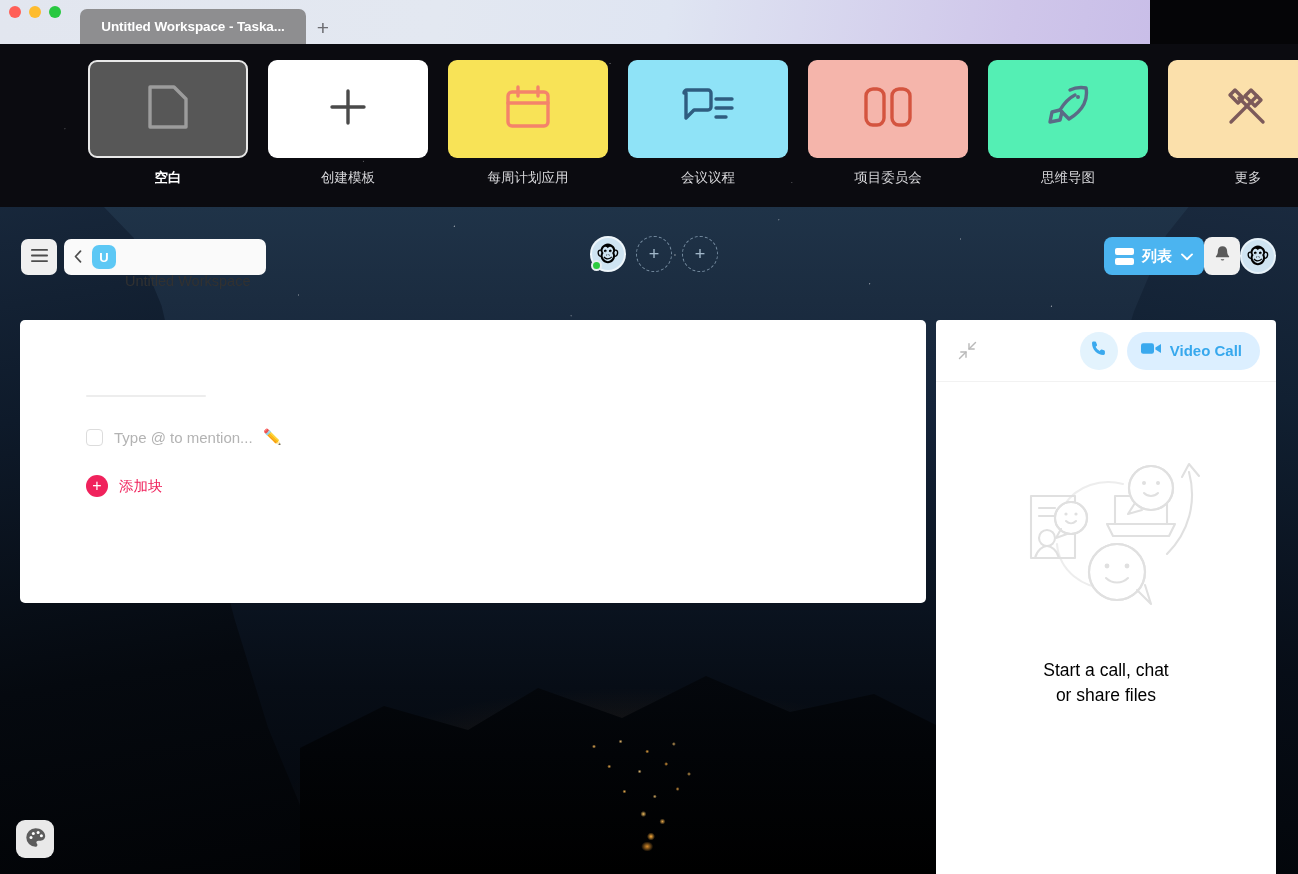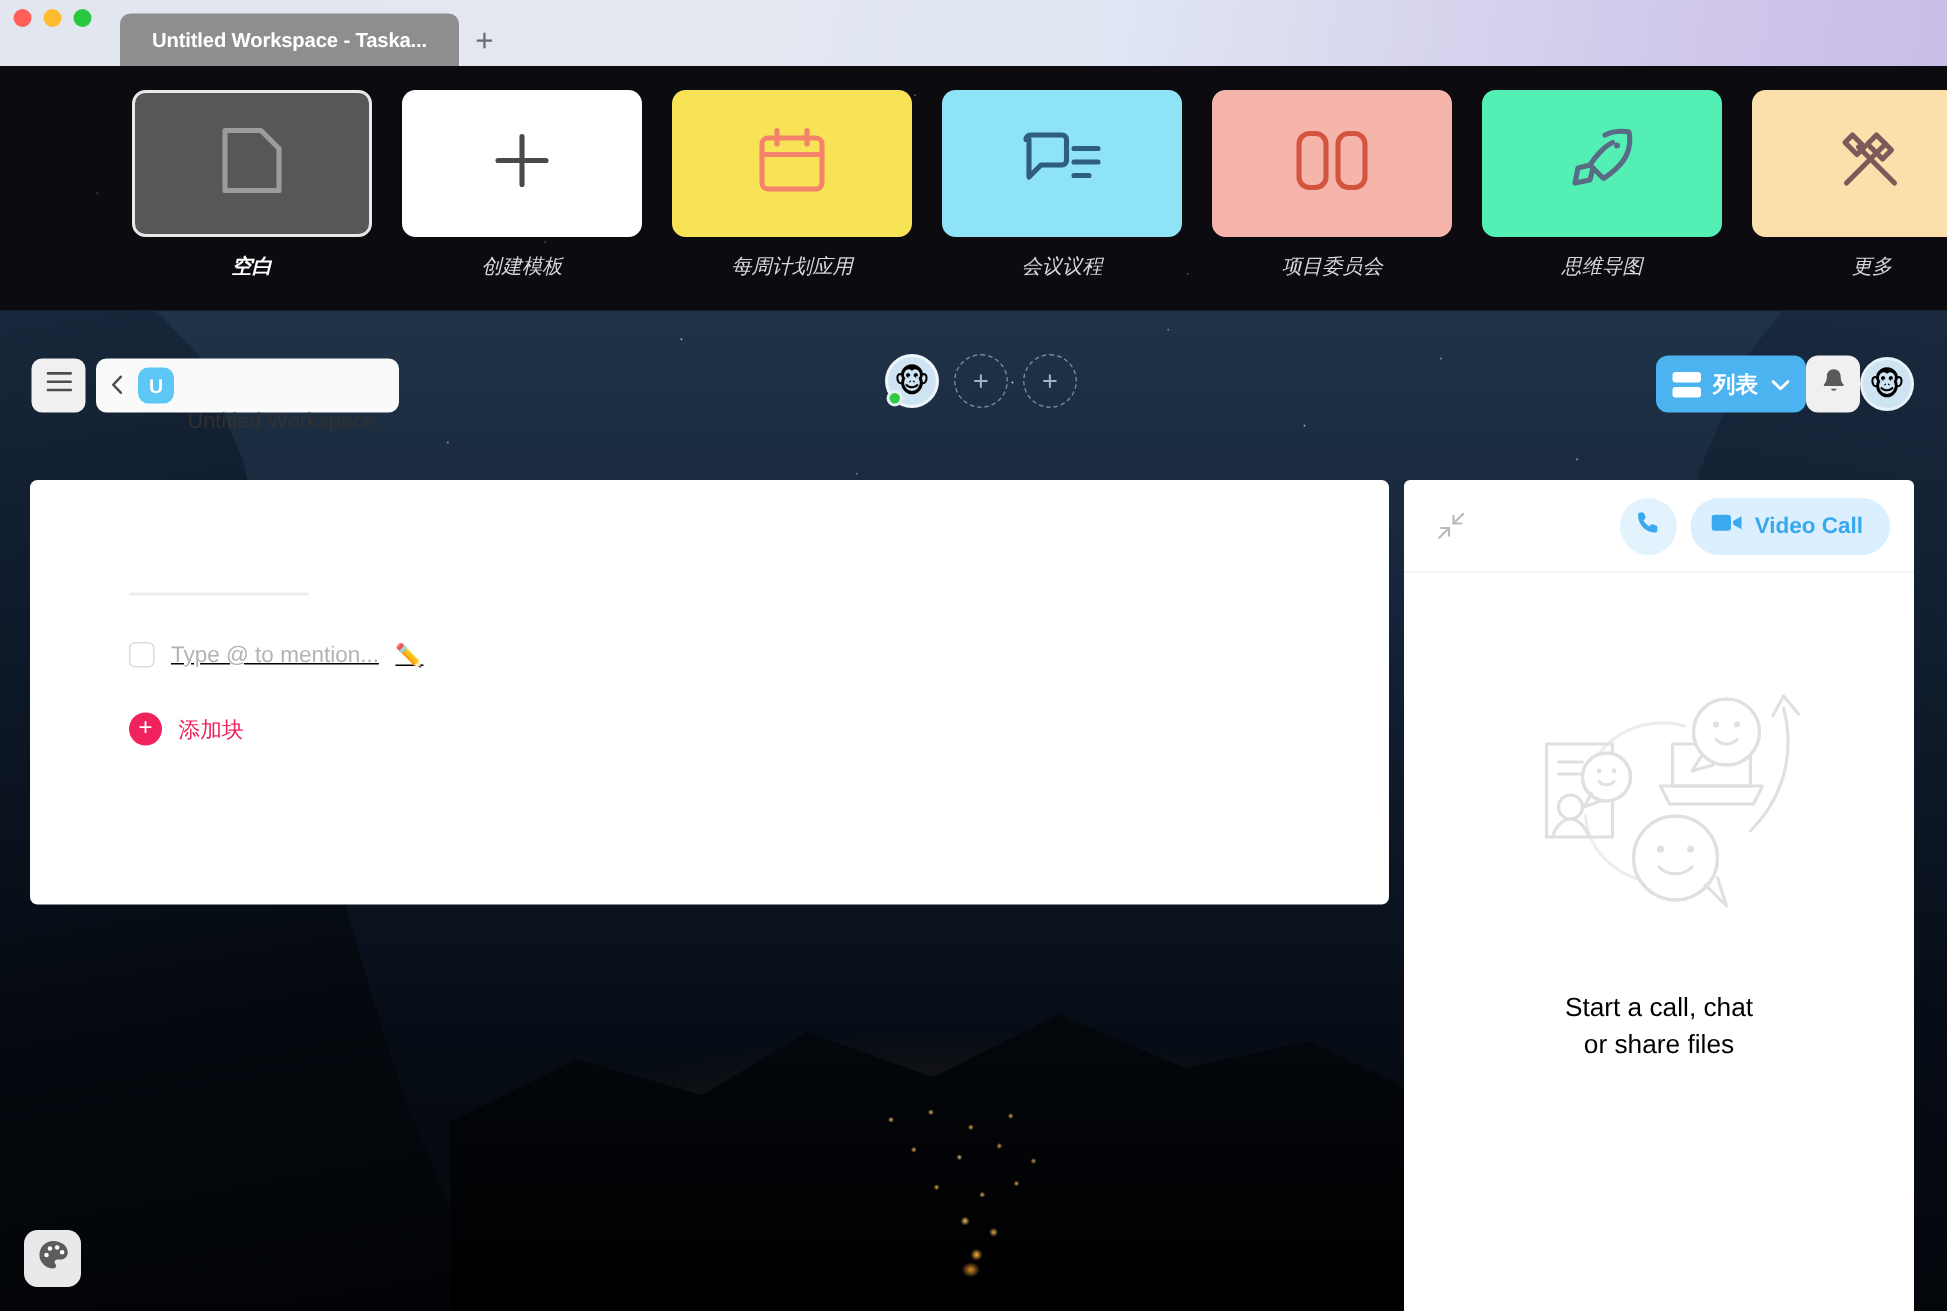--- a/index.html
+++ b/index.html
@@ -7,21 +7,21 @@
   html, body {
     width: 1298px; height: 874px;
     overflow: hidden;
     font-family: "Liberation Sans", "DejaVu Sans", sans-serif;
     background: #050507;
   }
 
   
   .titlebar {
     position: absolute; top: 0; left: 0;
-    width: 1298px; height: 44px;
+    width: 1150px; height: 44px;
     background: linear-gradient(100deg, #e2e6ef 0%, #e3e8f1 38%, #dfe5f2 58%, #cfc6ea 88%, #c9bee8 100%);
     display: flex; align-items: flex-end;
   }
   .traffic { position: absolute; top: 6px; left: 9px; display: flex; gap: 8px; align-items: center; }
   .tl { width: 12px; height: 12px; border-radius: 50%; display: block; }
   .tl-red { background: #ff5f57; }
   .tl-yellow { background: #febc2e; }
   .tl-green { background: #28c840; }
 
   .tab {
@@ -65,21 +65,21 @@
       radial-gradient(1px 1px at 95% 18%, rgba(255,255,255,.40), transparent),
       radial-gradient(1px 1px at 5% 52%, rgba(255,255,255,.30), transparent),
       radial-gradient(1px 1px at 39% 47%, rgba(255,255,255,.25), transparent),
       radial-gradient(1px 1px at 55% 60%, rgba(255,255,255,.28), transparent);
   }
   .tpl-row {
     position: relative;
     display: flex; gap: 20px;
     padding: 16px 0 0 88px;
   }
-  .tpl-item { width: 160px; display: flex; flex-direction: column; align-items: center; cursor: pointer; font-style: italic; }
+  .tpl-item { width: 160px; display: flex; flex-direction: column; align-items: center; cursor: pointer; }
   .tpl-card {
     width: 160px; height: 98px;
     border-radius: 9px;
     display: flex; align-items: center; justify-content: center;
     position: relative;
   }
   .tpl-card.selected { border: 2px solid #e8e8e8; }
   .tpl-label {
     margin-top: 11px;
     font-size: 13.5px; color: #d7d7da;
@@ -237,21 +237,21 @@
     background: #ffffff; border-radius: 5px;
     padding: 56px 0 0 66px;
   }
   .doc-title {
     font-size: 31px; color: #b8b8b8; font-weight: 400;
     display: flex; align-items: center; gap: 8px;
     letter-spacing: .2px;
   }
   .doc-title-emoji { font-size: 25px; }
   .doc-underline { margin-top: 19px; width: 120px; height: 2px; background: #ededed; border-radius: 2px; }
-  .doc-todo { margin-top: 31px; display: flex; align-items: flex-start; gap: 11px; text-decoration: underline; }
+  .doc-todo { margin-top: 31px; display: flex; align-items: flex-end; gap: 11px; }
   .doc-check {
     width: 17px; height: 17px; border-radius: 4px;
     border: 1.6px solid #dcdcdc; background: #fff;
     cursor: pointer;
   }
   .doc-todo-text { font-size: 15px; color: #b3b3b3; }
   .doc-todo-emoji { font-size: 15px; }
   .doc-addblock { margin-top: 29px; display: flex; align-items: center; gap: 11px; cursor: pointer; }
   .addblock-circle {
     width: 22px; height: 22px; border-radius: 50%;

